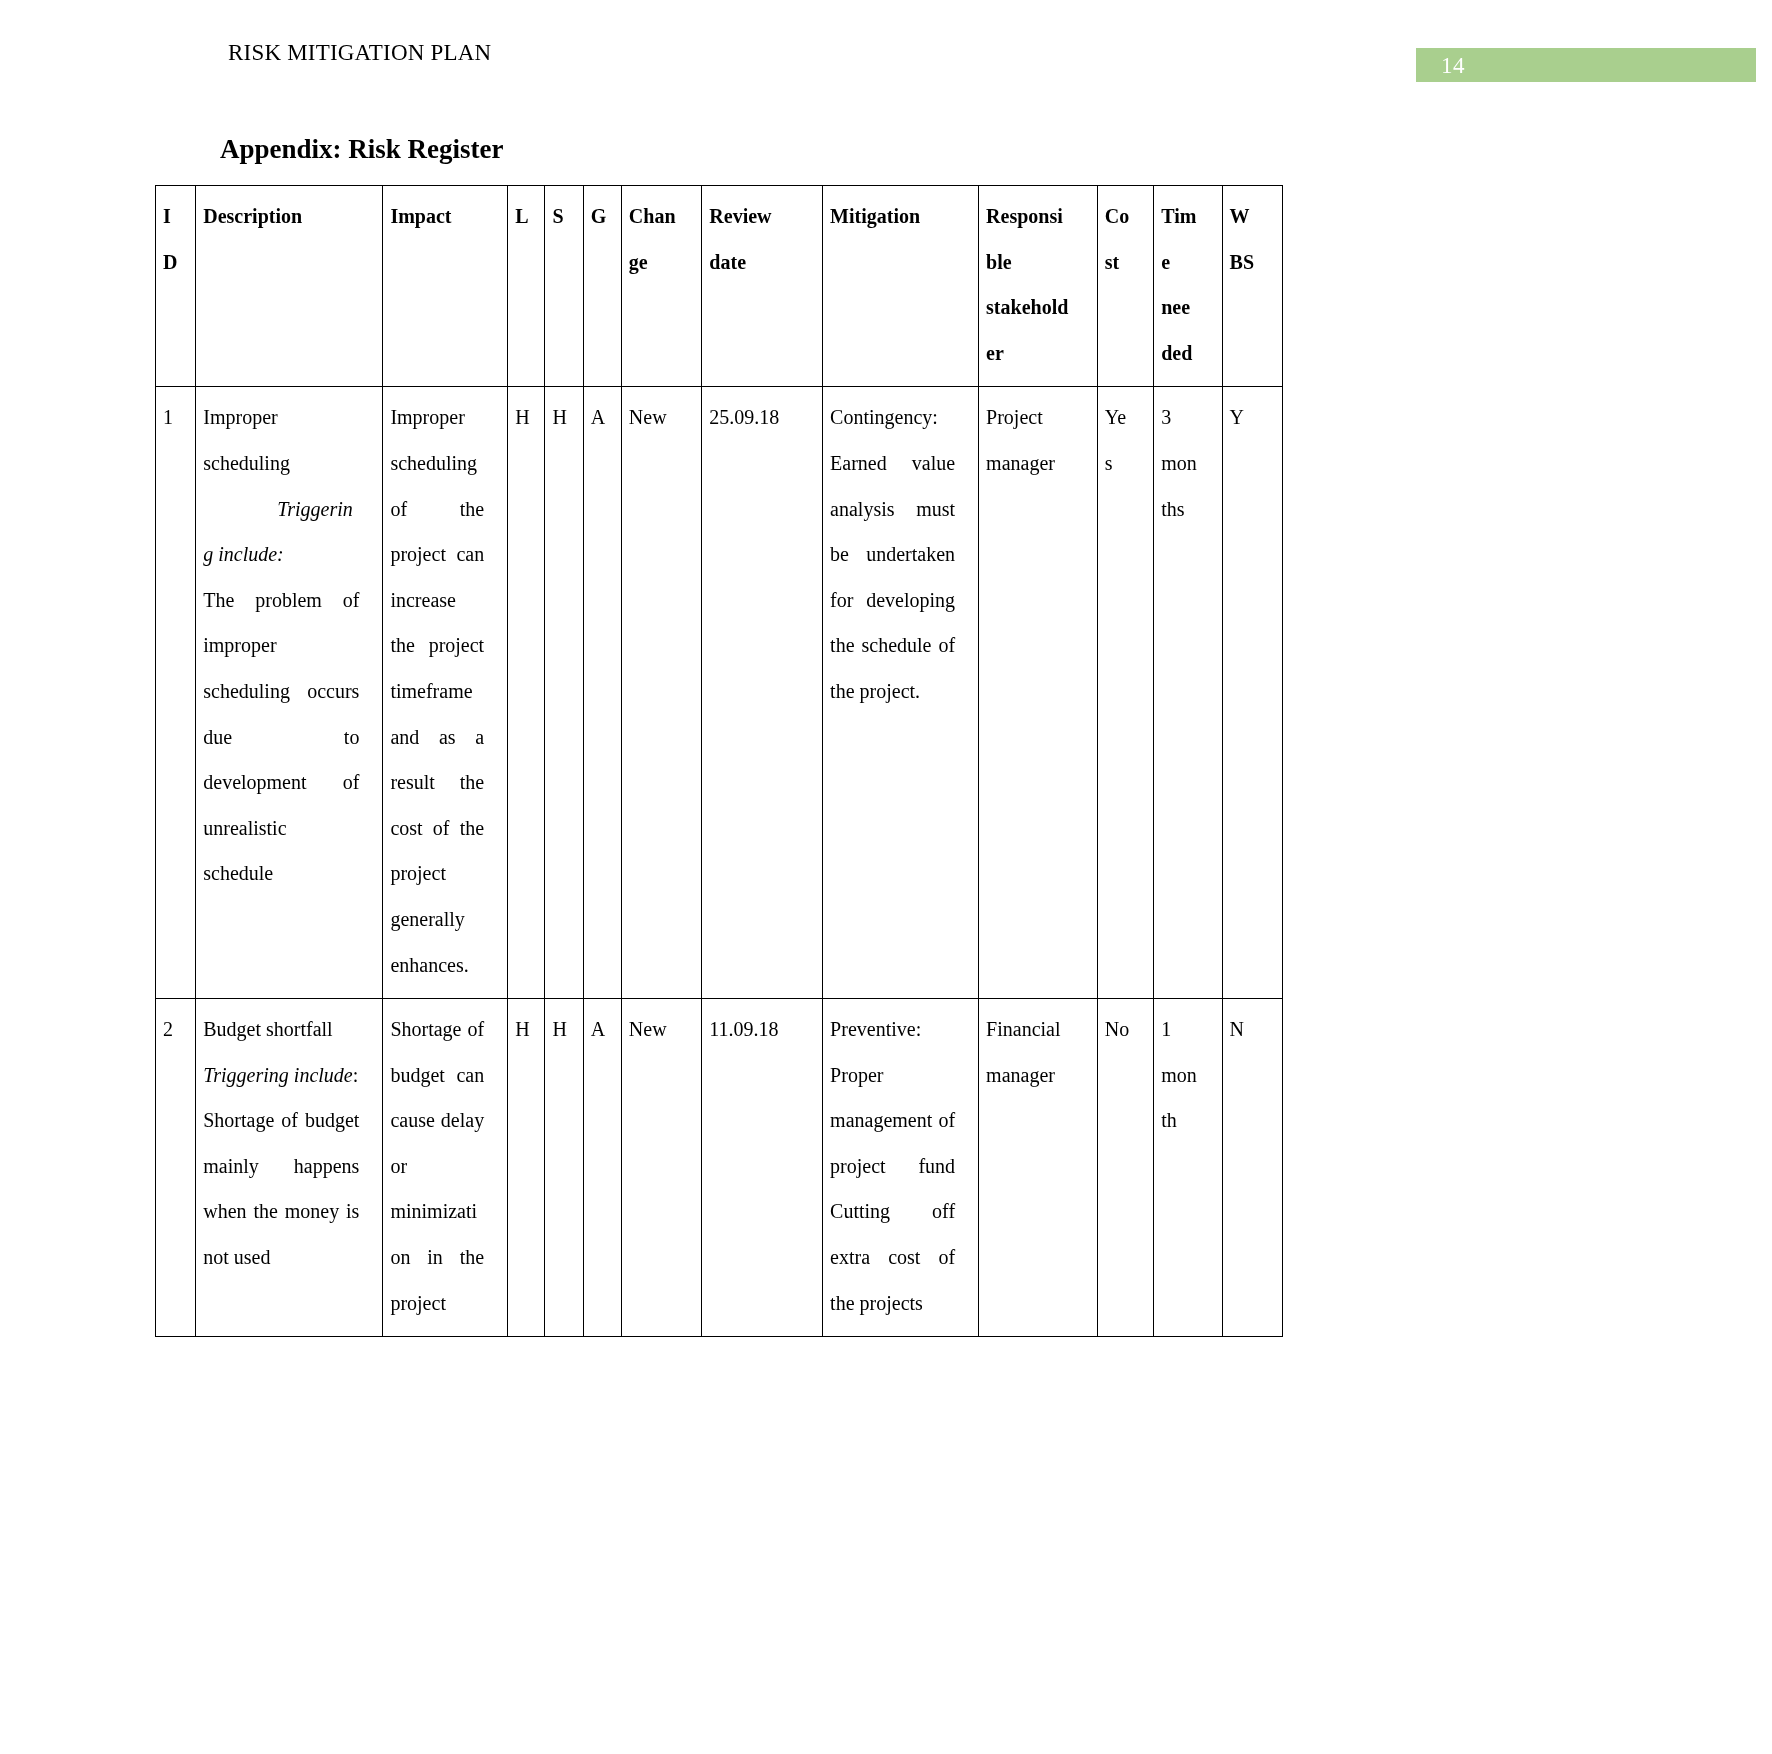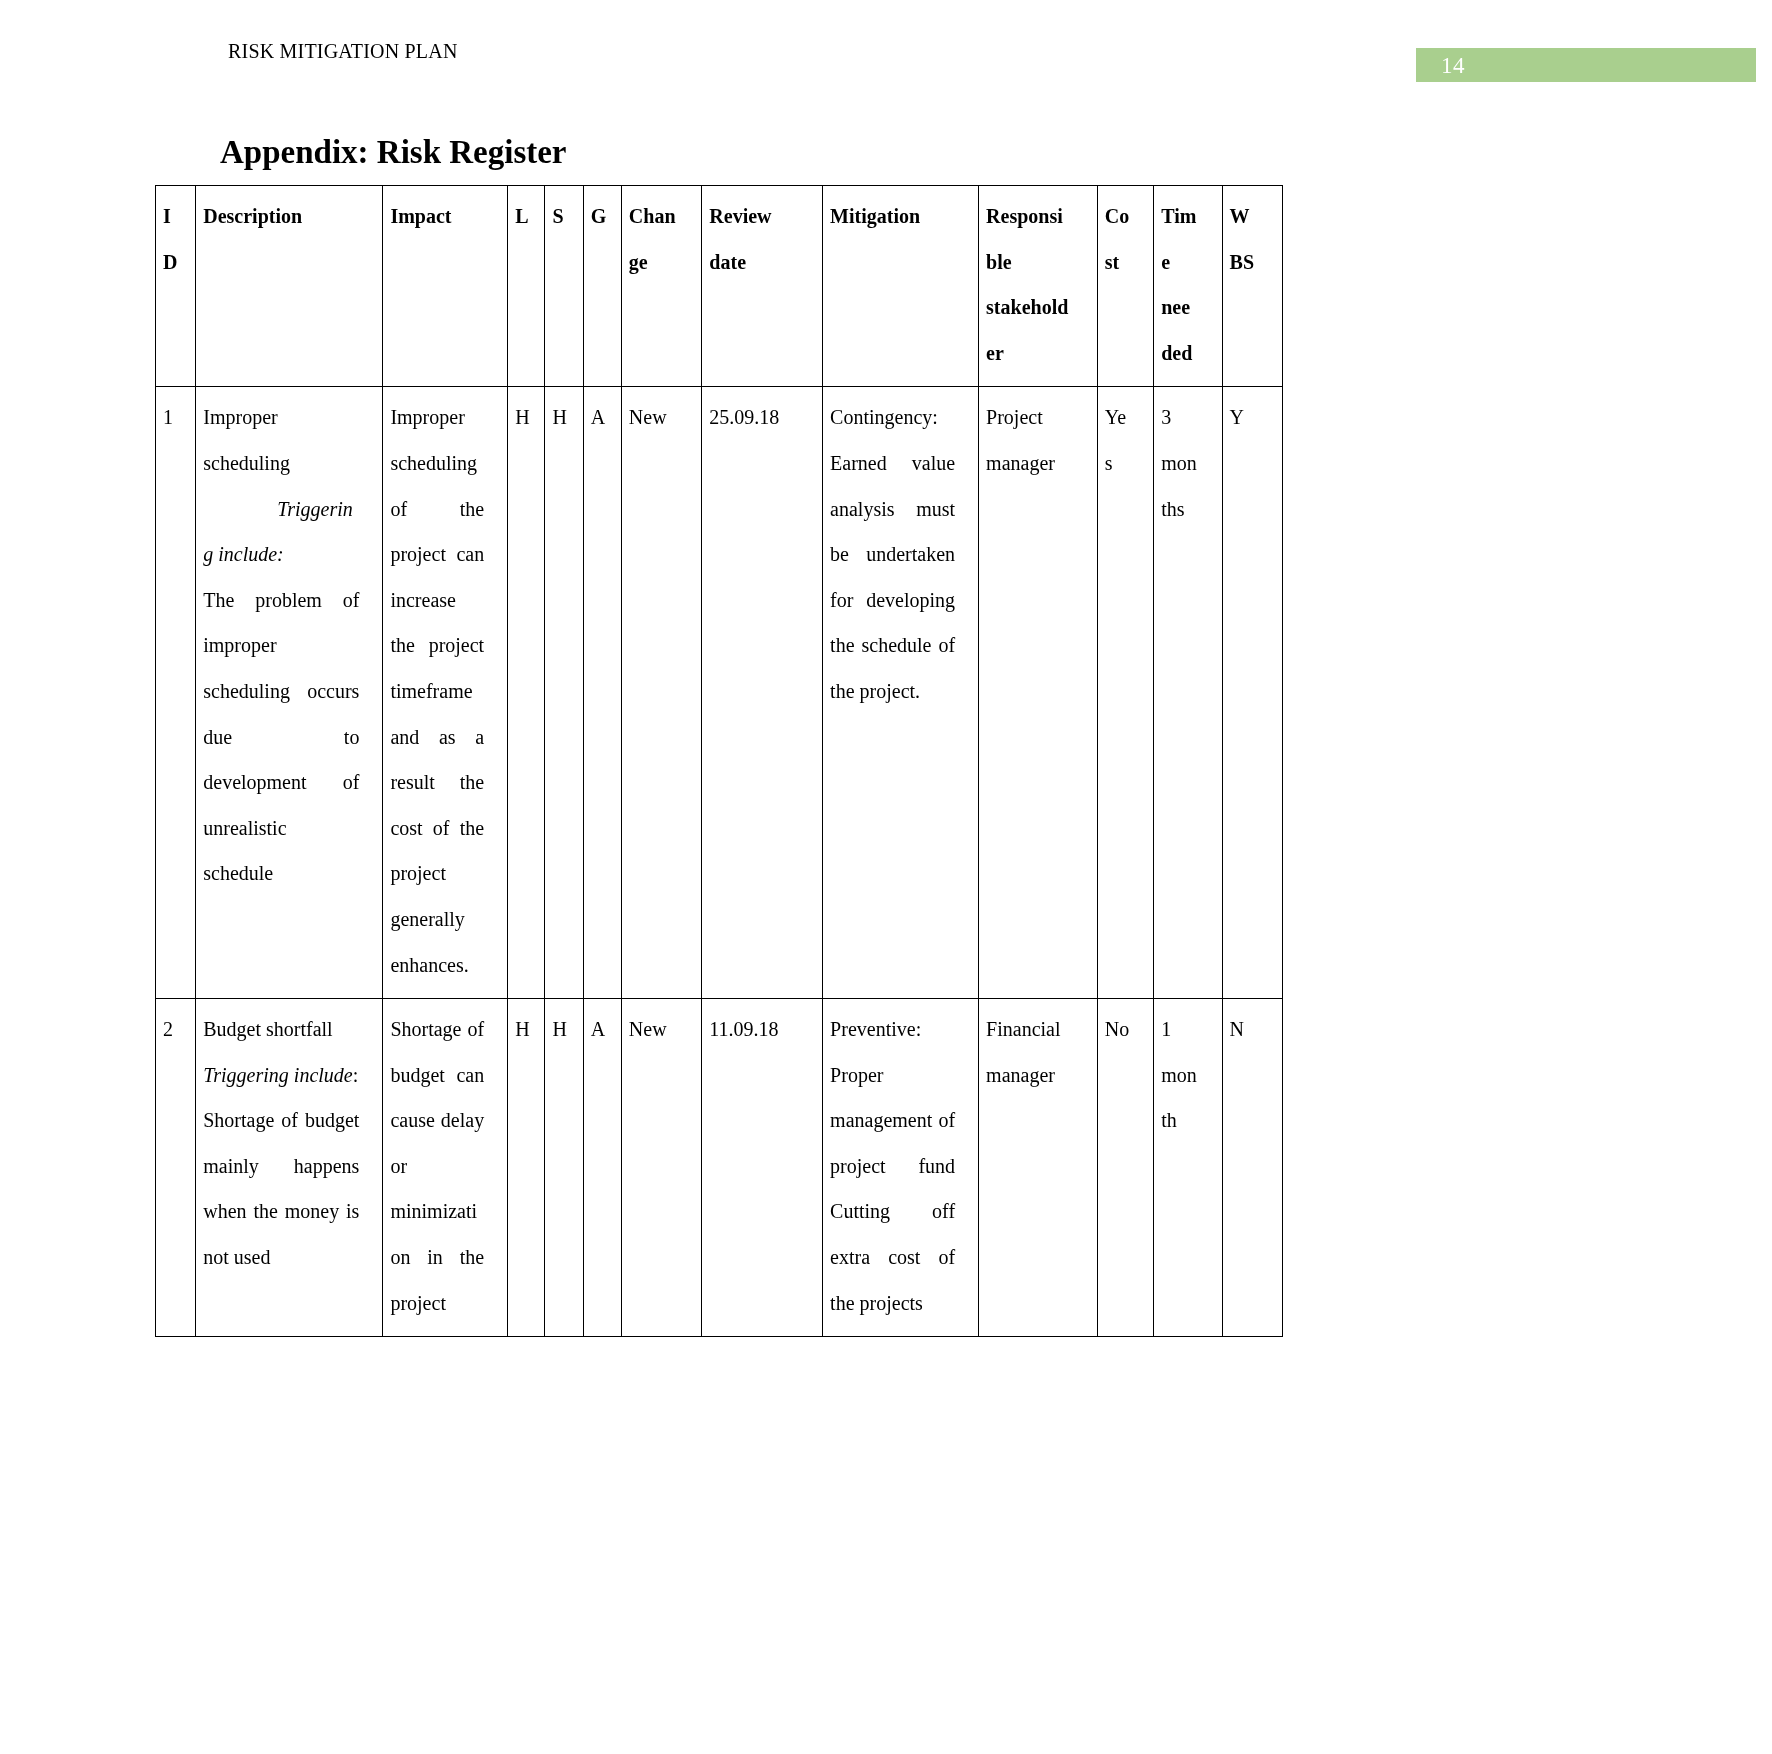--- a/index.html
+++ b/index.html
@@ -33,31 +33,31 @@
     line-height: 1;
     padding-left: 25px;
     letter-spacing: 0.5px;
   }
 
   
   .doc-header {
     position: absolute;
     top: 40px;
     left: 228px;
-    font-size: 20px;
+    font-size: 23px;
     letter-spacing: 0.2px;
     white-space: nowrap;
   }
 
   
   .appendix-title {
     position: absolute;
     top: 134px;
     left: 220px;
-    font-size: 33px;
+    font-size: 27px;
     font-weight: bold;
   }
 
   
   .risk-table-wrap {
     position: absolute;
     top: 185px;
     left: 155px;
     width: 1128px;
   }

